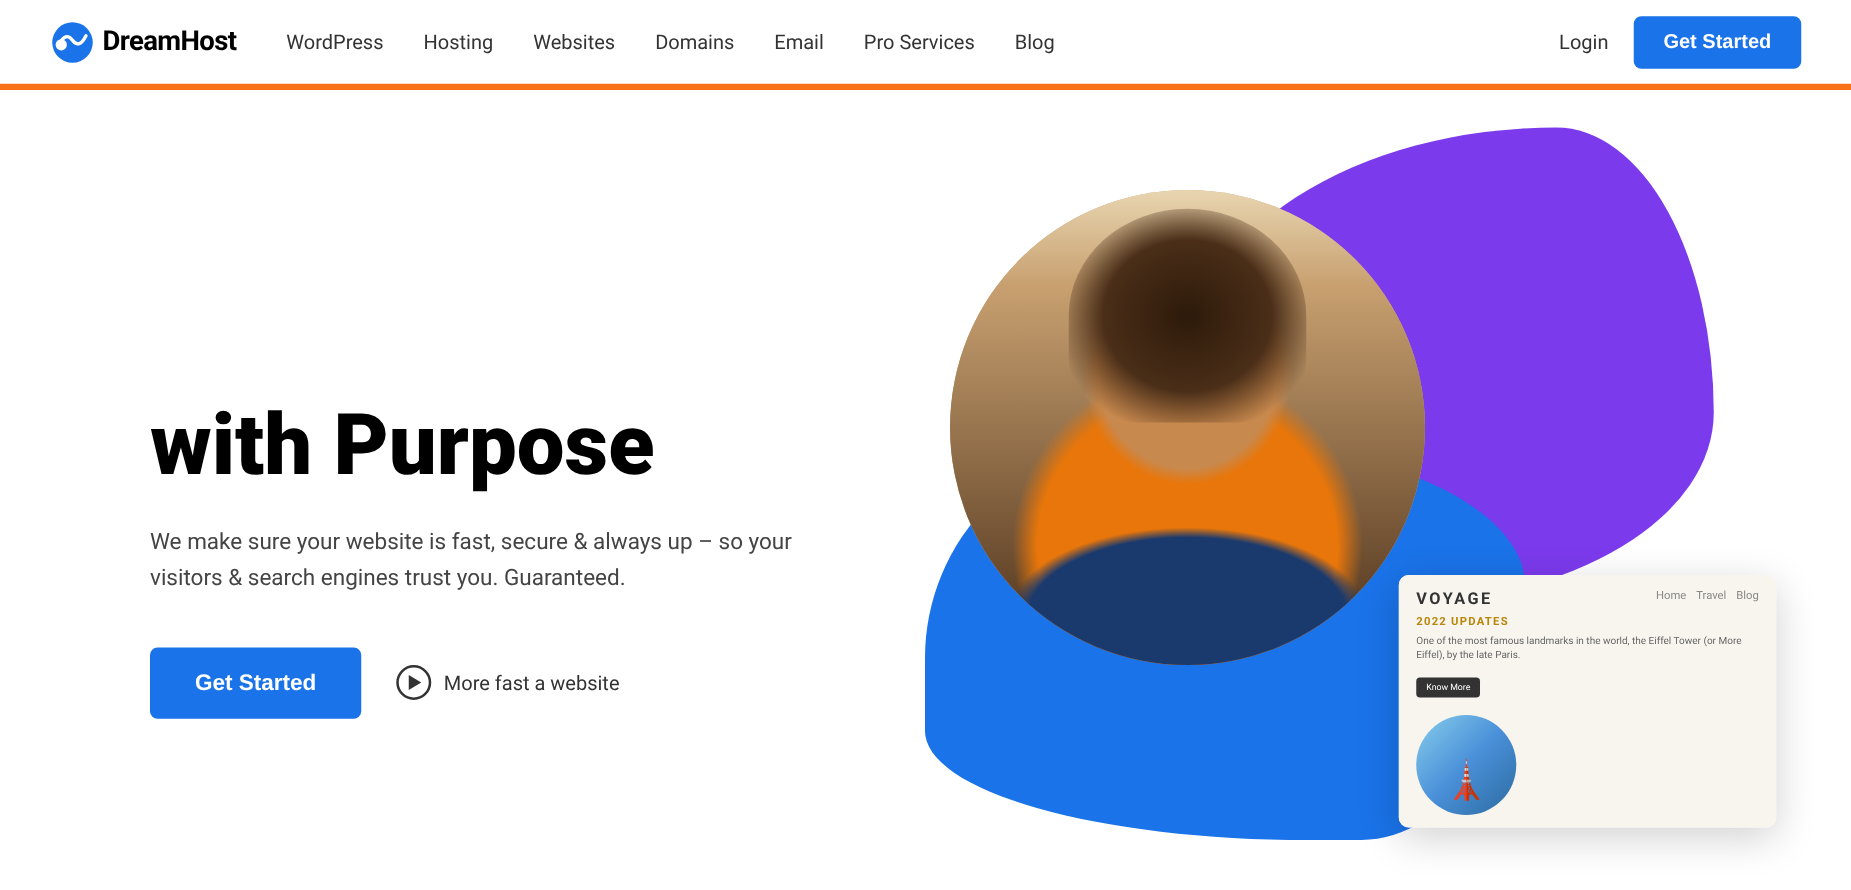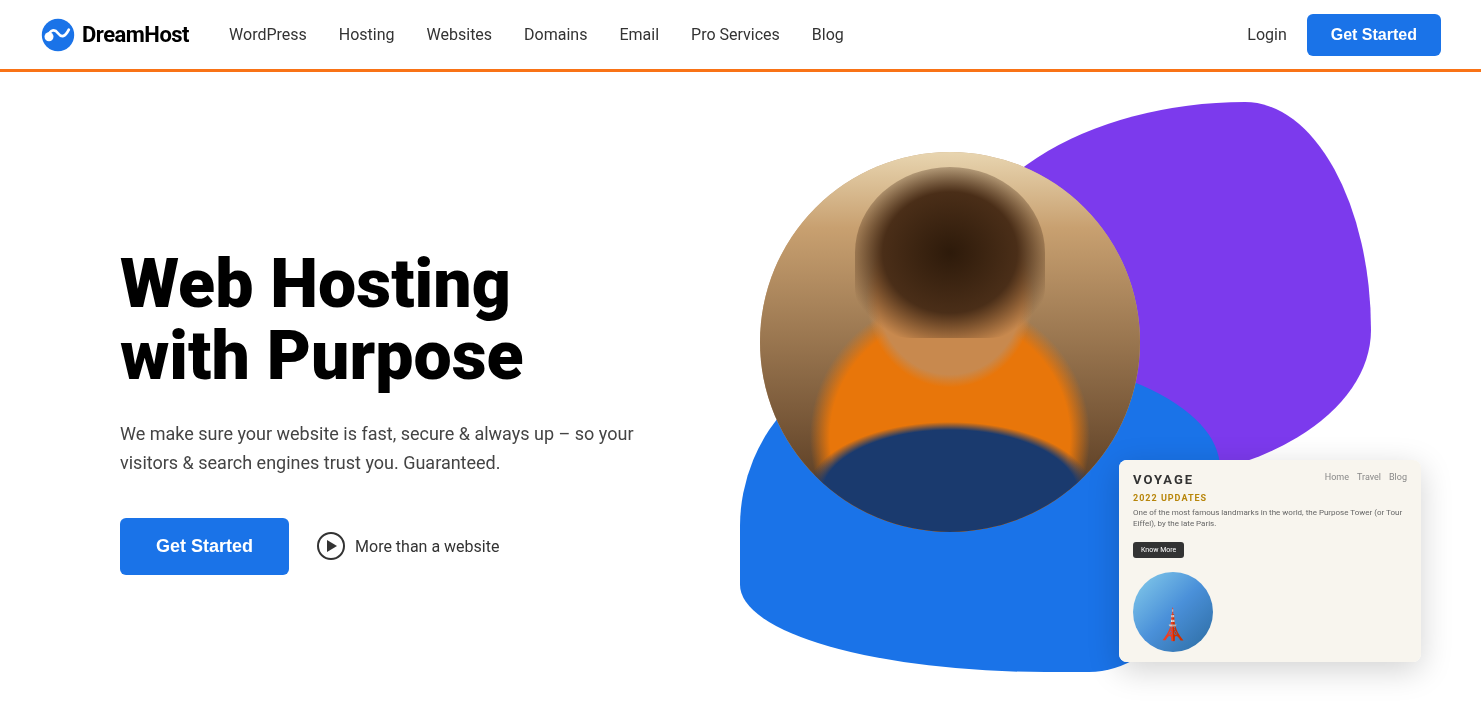--- a/index.html
+++ b/index.html
@@ -2,21 +2,21 @@
 <html><head>
   <meta charset="utf-8">
   <style>
     * { margin: 0; padding: 0; box-sizing: border-box; }
     body { font-family: -apple-system, BlinkMacSystemFont, 'Segoe UI', Roboto, sans-serif; background: #fff; overflow: hidden; }
 
     
     nav {
       display: flex; align-items: center;
       padding: 0 40px; height: 72px;
-      border-bottom: 3px solid #f97316;
+      border-bottom: 5px solid #f97316;
       position: relative; z-index: 10; background: #fff;
     }
     .nav-logo {
       display: flex; align-items: center; gap: 6px;
       margin-right: 40px; text-decoration: none;
     }
     .logo-icon {
       width: 36px; height: 36px;
     }
     .logo-text {
@@ -240,29 +240,29 @@
 
   <div class="nav-right">
     <a class="nav-login" href="#">Login</a>
     <button class="nav-cta">Get Started</button>
   </div>
 </nav>
 
 <section class="hero">
   <div class="hero-left">
     <h1 class="hero-title">
-      <span>Web Hosting</span><br>
+      <br>
       <span>with Purpose</span>
     </h1>
     <p class="hero-desc">We make sure your website is fast, secure &amp; always up – so your visitors &amp; search engines trust you. Guaranteed.</p>
     <div class="hero-actions">
       <button class="hero-btn">Get Started</button>
       <div class="hero-more">
         <div class="play-icon"></div>
-        <span>More than a website</span>
+        <span>More fast a website</span>
       </div>
     </div>
   </div>
 
   <div class="hero-right">
 
     <div class="blob-purple"></div>
 
     <div class="blob-blue"></div>
 
@@ -274,21 +274,21 @@
       <div class="card-header">
         <div style="display:flex; justify-content:space-between; align-items:flex-start;">
           <div class="card-title">VOYAGE</div>
           <div class="card-nav-dots">
             <span class="card-nav-dot">Home</span>
             <span class="card-nav-dot">Travel</span>
             <span class="card-nav-dot">Blog</span>
           </div>
         </div>
         <div class="card-eyebrow">2022 UPDATES</div>
-        <div class="card-body-text">One of the most famous landmarks in the world, the Purpose Tower (or Tour Eiffel), by the late Paris.</div>
+        <div class="card-body-text">One of the most famous landmarks in the world, the Eiffel Tower (or More Eiffel), by the late Paris.</div>
         <div class="card-know-more">Know More</div>
       </div>
       <div class="card-image-area">
         <div class="card-img-circle"></div>
       </div>
     </div>
   </div>
 </section>
 
 </body></html>

